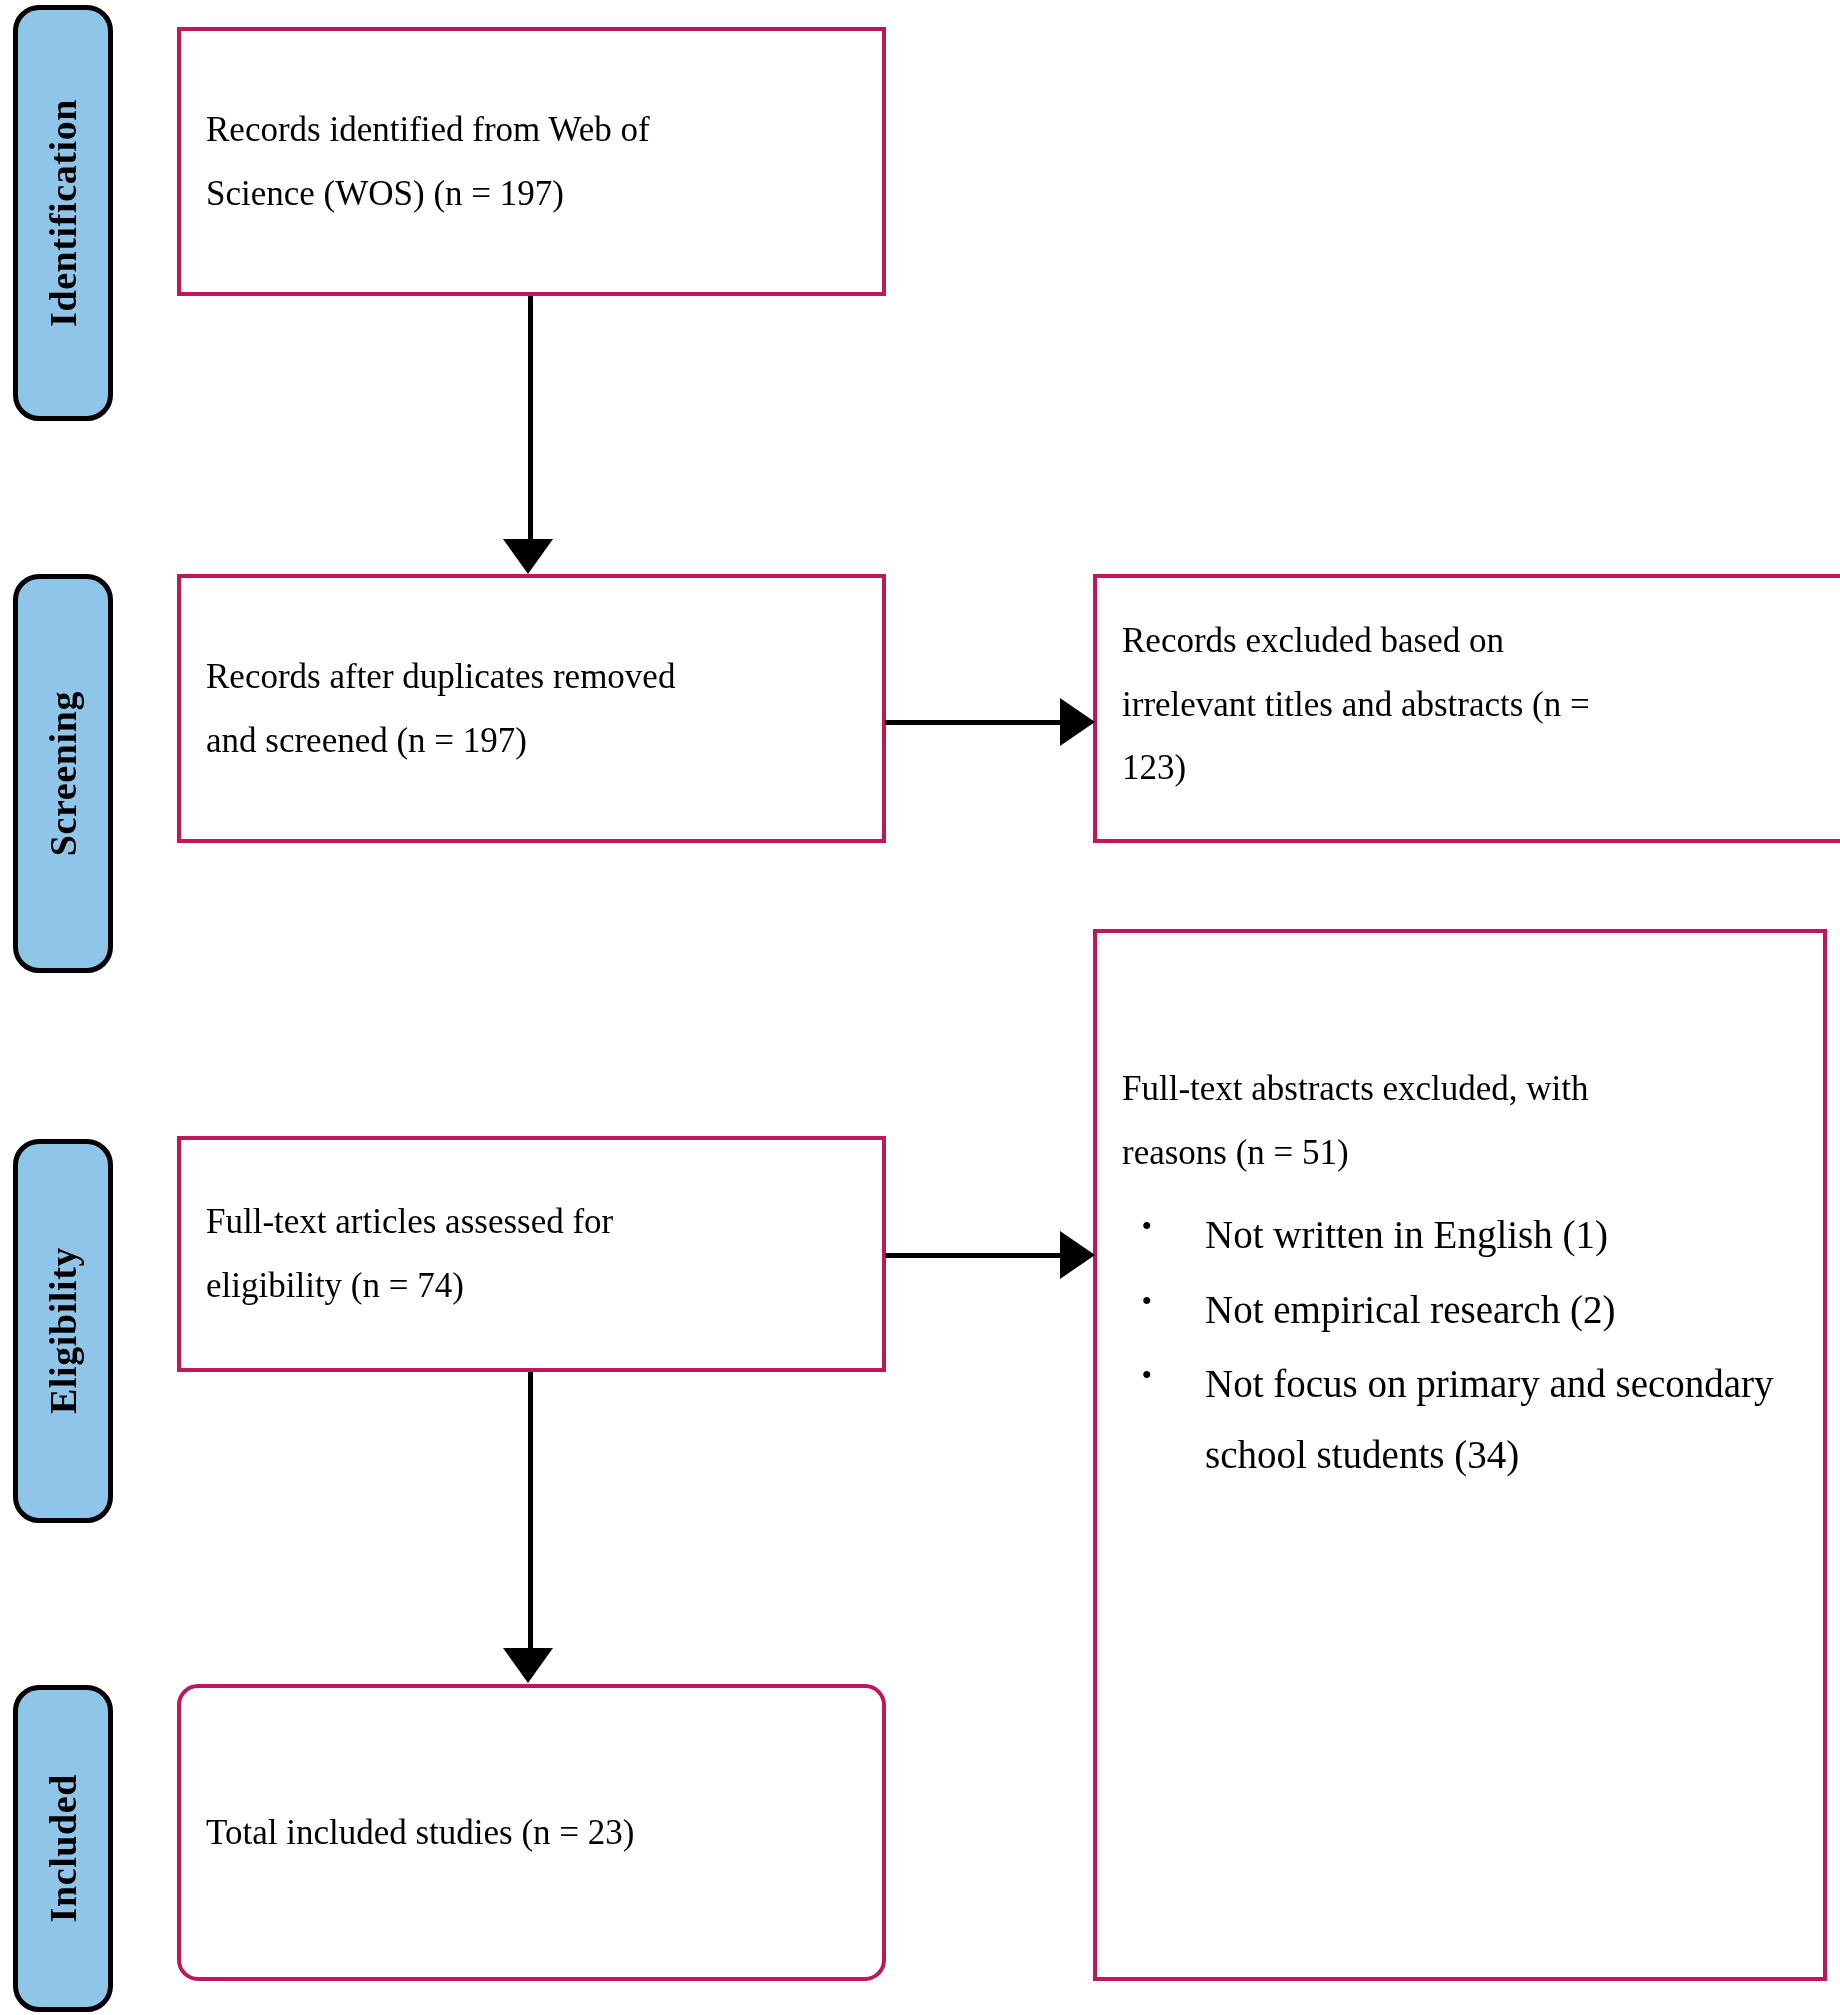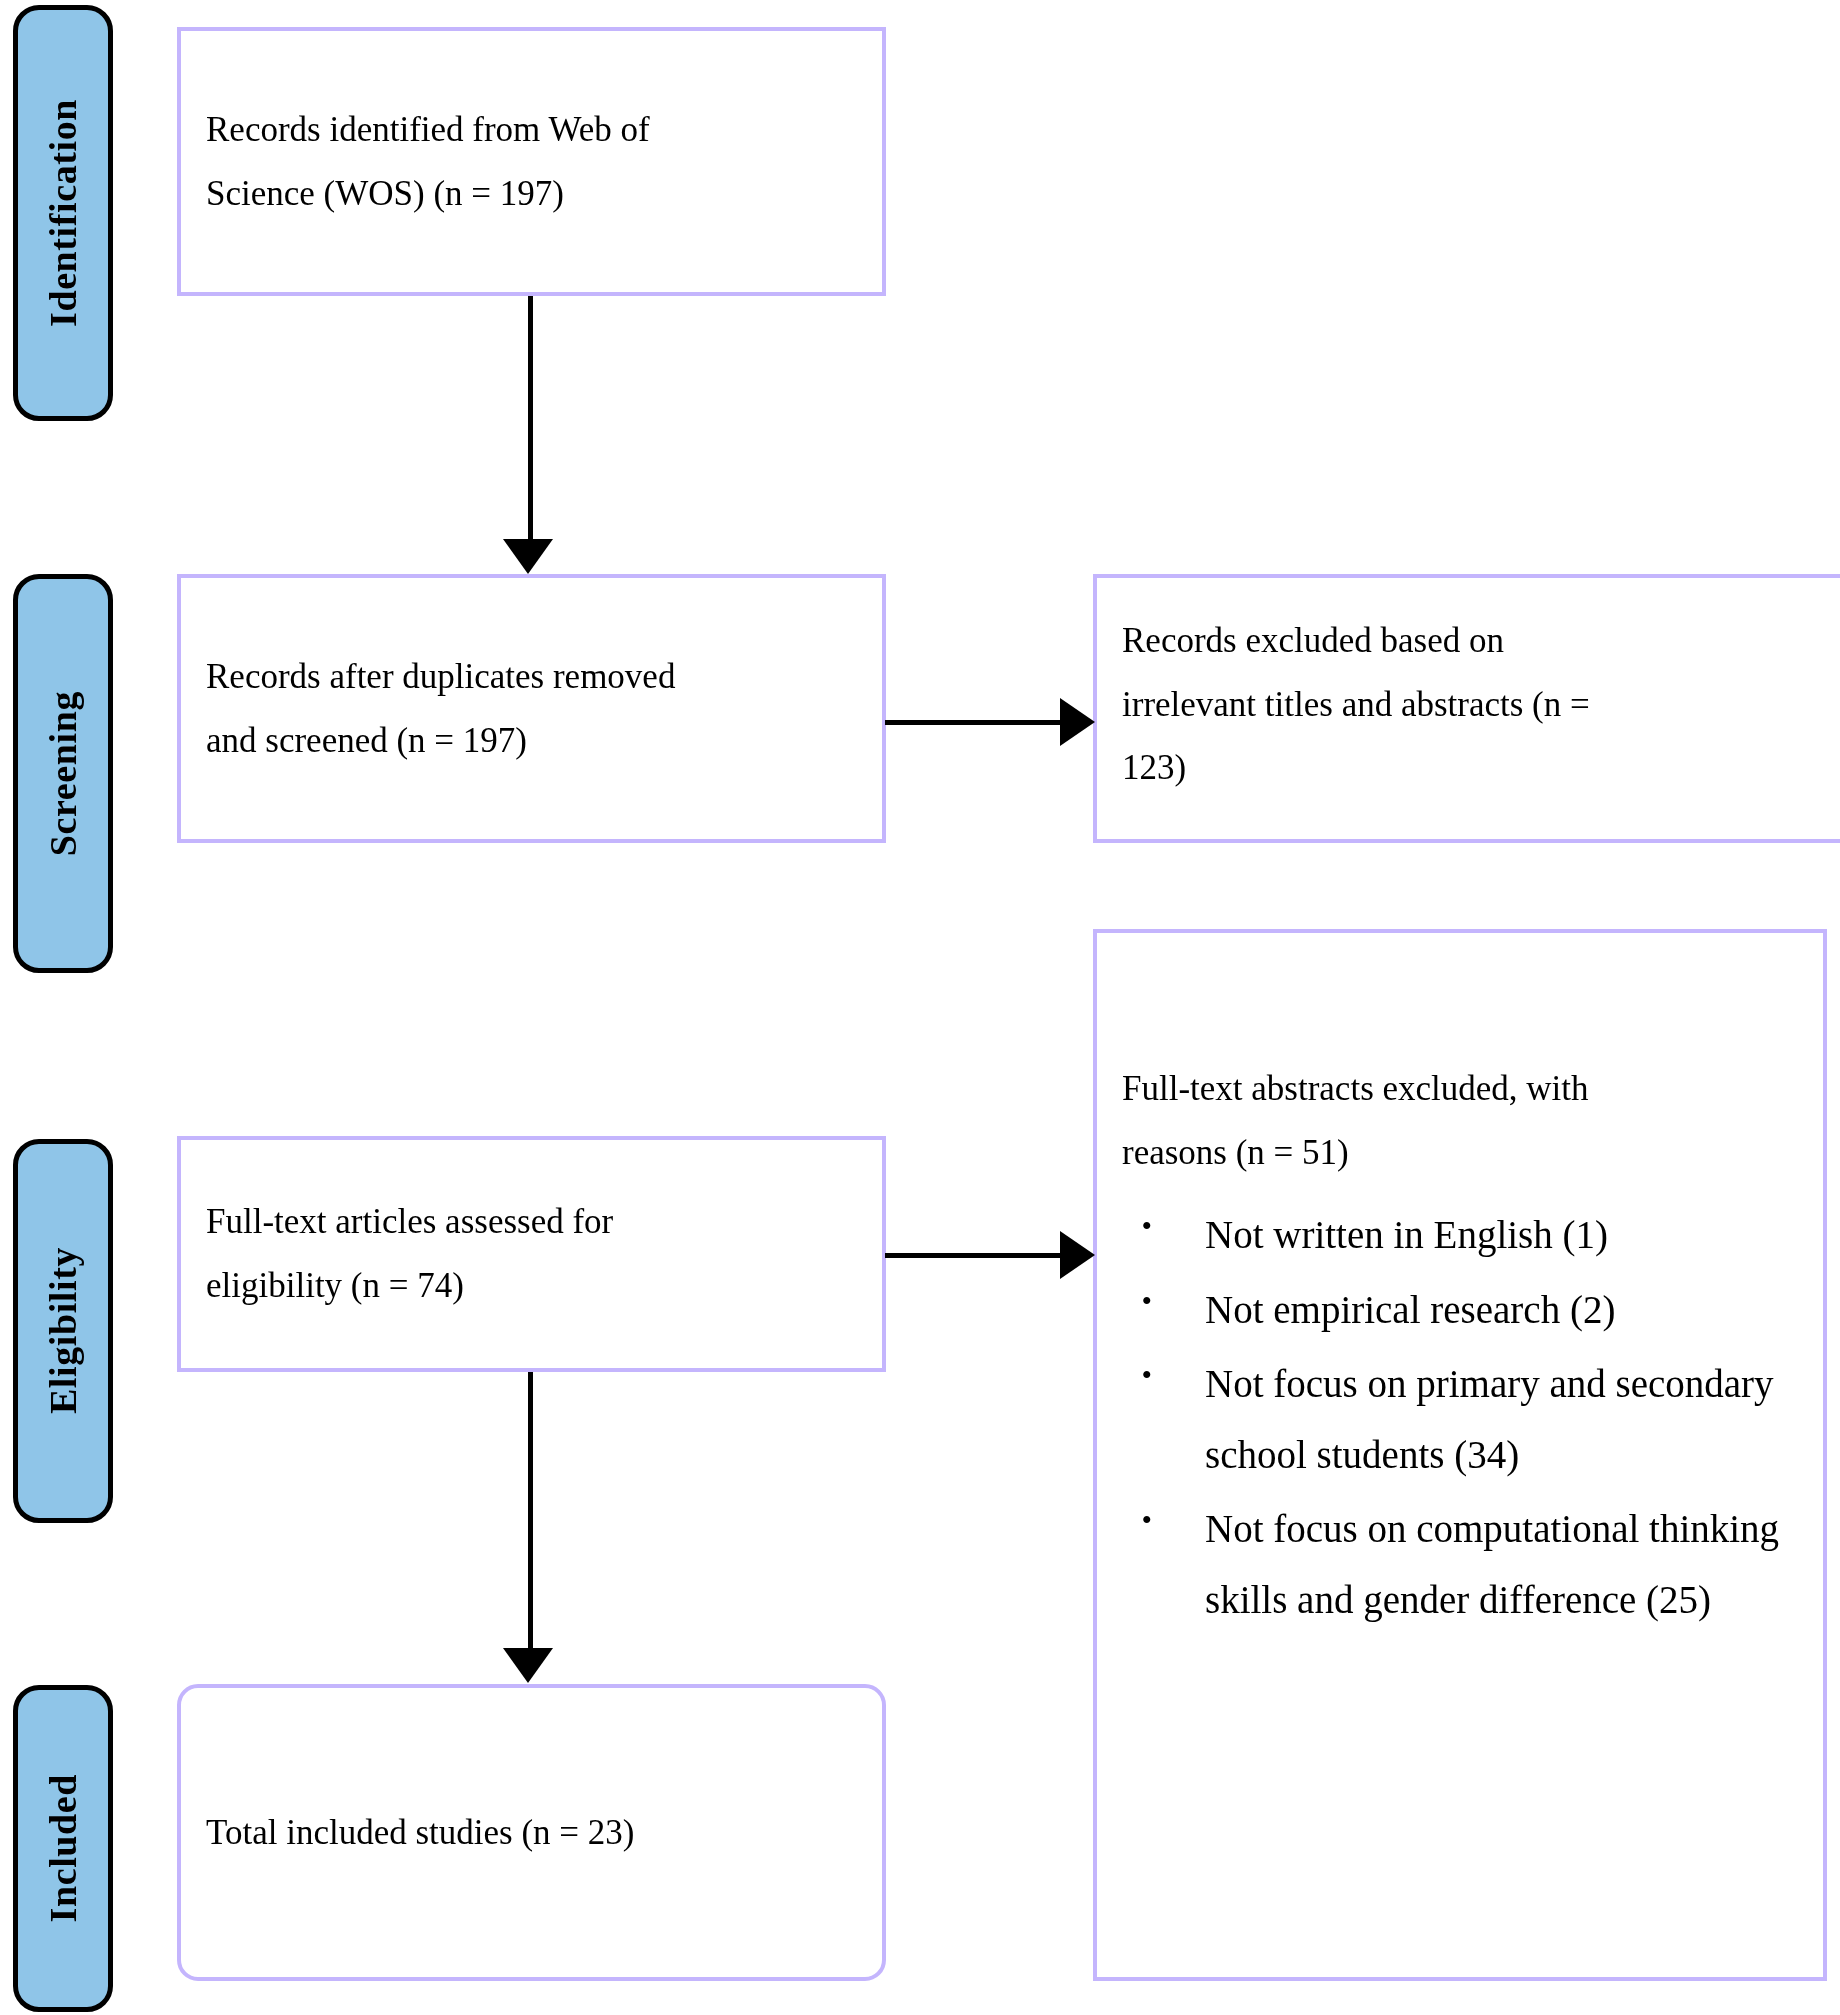--- a/index.html
+++ b/index.html
@@ -45,21 +45,21 @@
 
   #stage-identification { top: 4.6px;    height: 416px; }
   #stage-screening      { top: 574px; height: 399px; }
   #stage-eligibility    { top: 1139px; height: 384px; }
   #stage-included       { top: 1685px; height: 327px; }
 
   
   .flow-box {
     position: absolute;
     background: #ffffff;
-    border: 4px solid #c4b5fd;
+    border: 4px solid #be185d;
     box-sizing: border-box;
     display: flex;
     flex-direction: column;
     justify-content: center;
     padding: 0 25px;
   }
   .flow-box .box-text {
     font-size: 35px;
     line-height: 1.82;
     color: #000000;
@@ -185,21 +185,20 @@
     <div class="box-text">eligibility  (n = 74)</div>
   </div>
 
   <div class="flow-box" id="box-excluded-reasons">
     <div class="box-text">Full-text abstracts excluded, with</div>
     <div class="box-text">reasons (n = 51)</div>
     <ul class="reason-list">
       <li>Not written  in English  (1)</li>
       <li>Not empirical  research (2)</li>
       <li>Not focus on primary  and secondary school students (34)</li>
-      <li>Not focus on computational  thinking  skills  and gender difference (25)</li>
     </ul>
   </div>
 
   <div class="flow-box" id="box-included">
     <div class="box-text">Total included  studies (n = 23)</div>
   </div>
 
   <div class="conn-v-line" id="arrow1-line"></div>
   <div class="conn-v-head" id="arrow1-head"></div>
 

